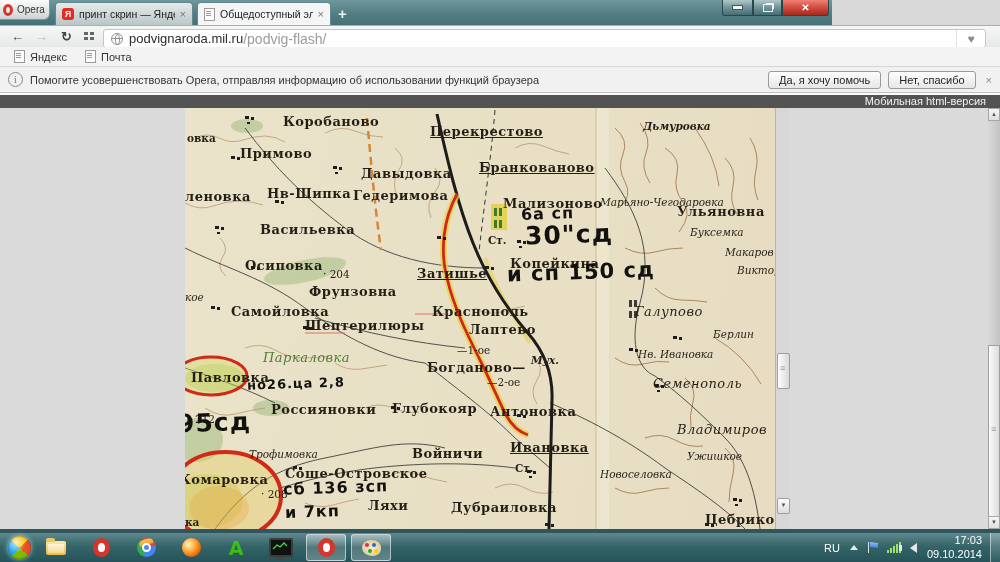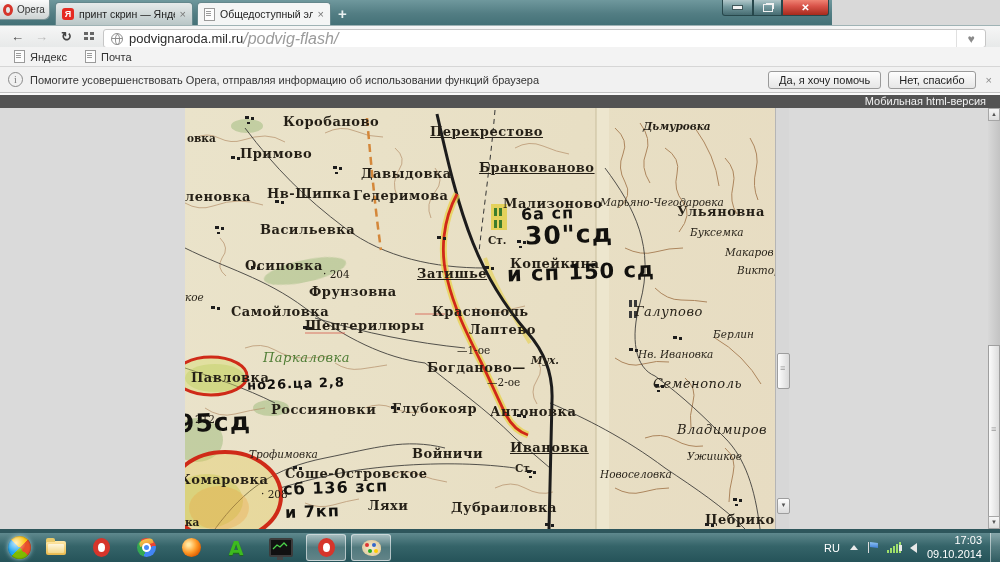--- a/index.html
+++ b/index.html
@@ -44,21 +44,21 @@
   .navico.dis{color:#b9b9b9;}
   .tileico{width:11px;height:9px;margin-left:12px;
     background:linear-gradient(#666,#666) 0 0/4px 3px no-repeat,linear-gradient(#666,#666) 6px 0/4px 3px no-repeat,
     linear-gradient(#666,#666) 0 5px/4px 3px no-repeat,linear-gradient(#666,#666) 6px 5px/4px 3px no-repeat;}
   .addr{position:absolute;left:103px;right:14px;top:3px;height:17px;background:#fff;border:1px solid #c6c6c6;
     border-radius:3px;display:flex;align-items:center;}
   .globe{width:10px;height:10px;border:1px solid #8f8f8f;border-radius:50%;margin:0 6px 0 7px;position:relative;flex:none;}
   .globe:before{content:"";position:absolute;left:0;top:4px;width:10px;height:1px;background:#8f8f8f;}
   .globe:after{content:"";position:absolute;left:3px;top:0;width:3px;height:9px;border:1px solid #8f8f8f;border-radius:50%;}
   .host{font-size:13px;color:#2c2c2c;}
-  .path{font-size:16px;color:#9b9b9b;font-style:italic;}
+  .path{font-size:14px;color:#9b9b9b;}
   .heart{margin-left:auto;height:100%;border-left:1px solid #e0e0e0;width:28px;display:flex;align-items:center;
     justify-content:center;color:#8a8a8a;font-size:12px;}
 
   
   .bookbar{position:absolute;left:0;top:47px;width:1000px;height:20px;background:#f3f3f3;
     border-bottom:1px solid #d6d6d6;box-sizing:border-box;display:flex;align-items:center;gap:18px;padding-left:14px;}
   .bm{display:flex;align-items:center;gap:5px;font-size:11px;color:#333;}
 
   
   .notif{position:absolute;left:0;top:67px;width:1000px;height:26px;background:#f1f1f1;

